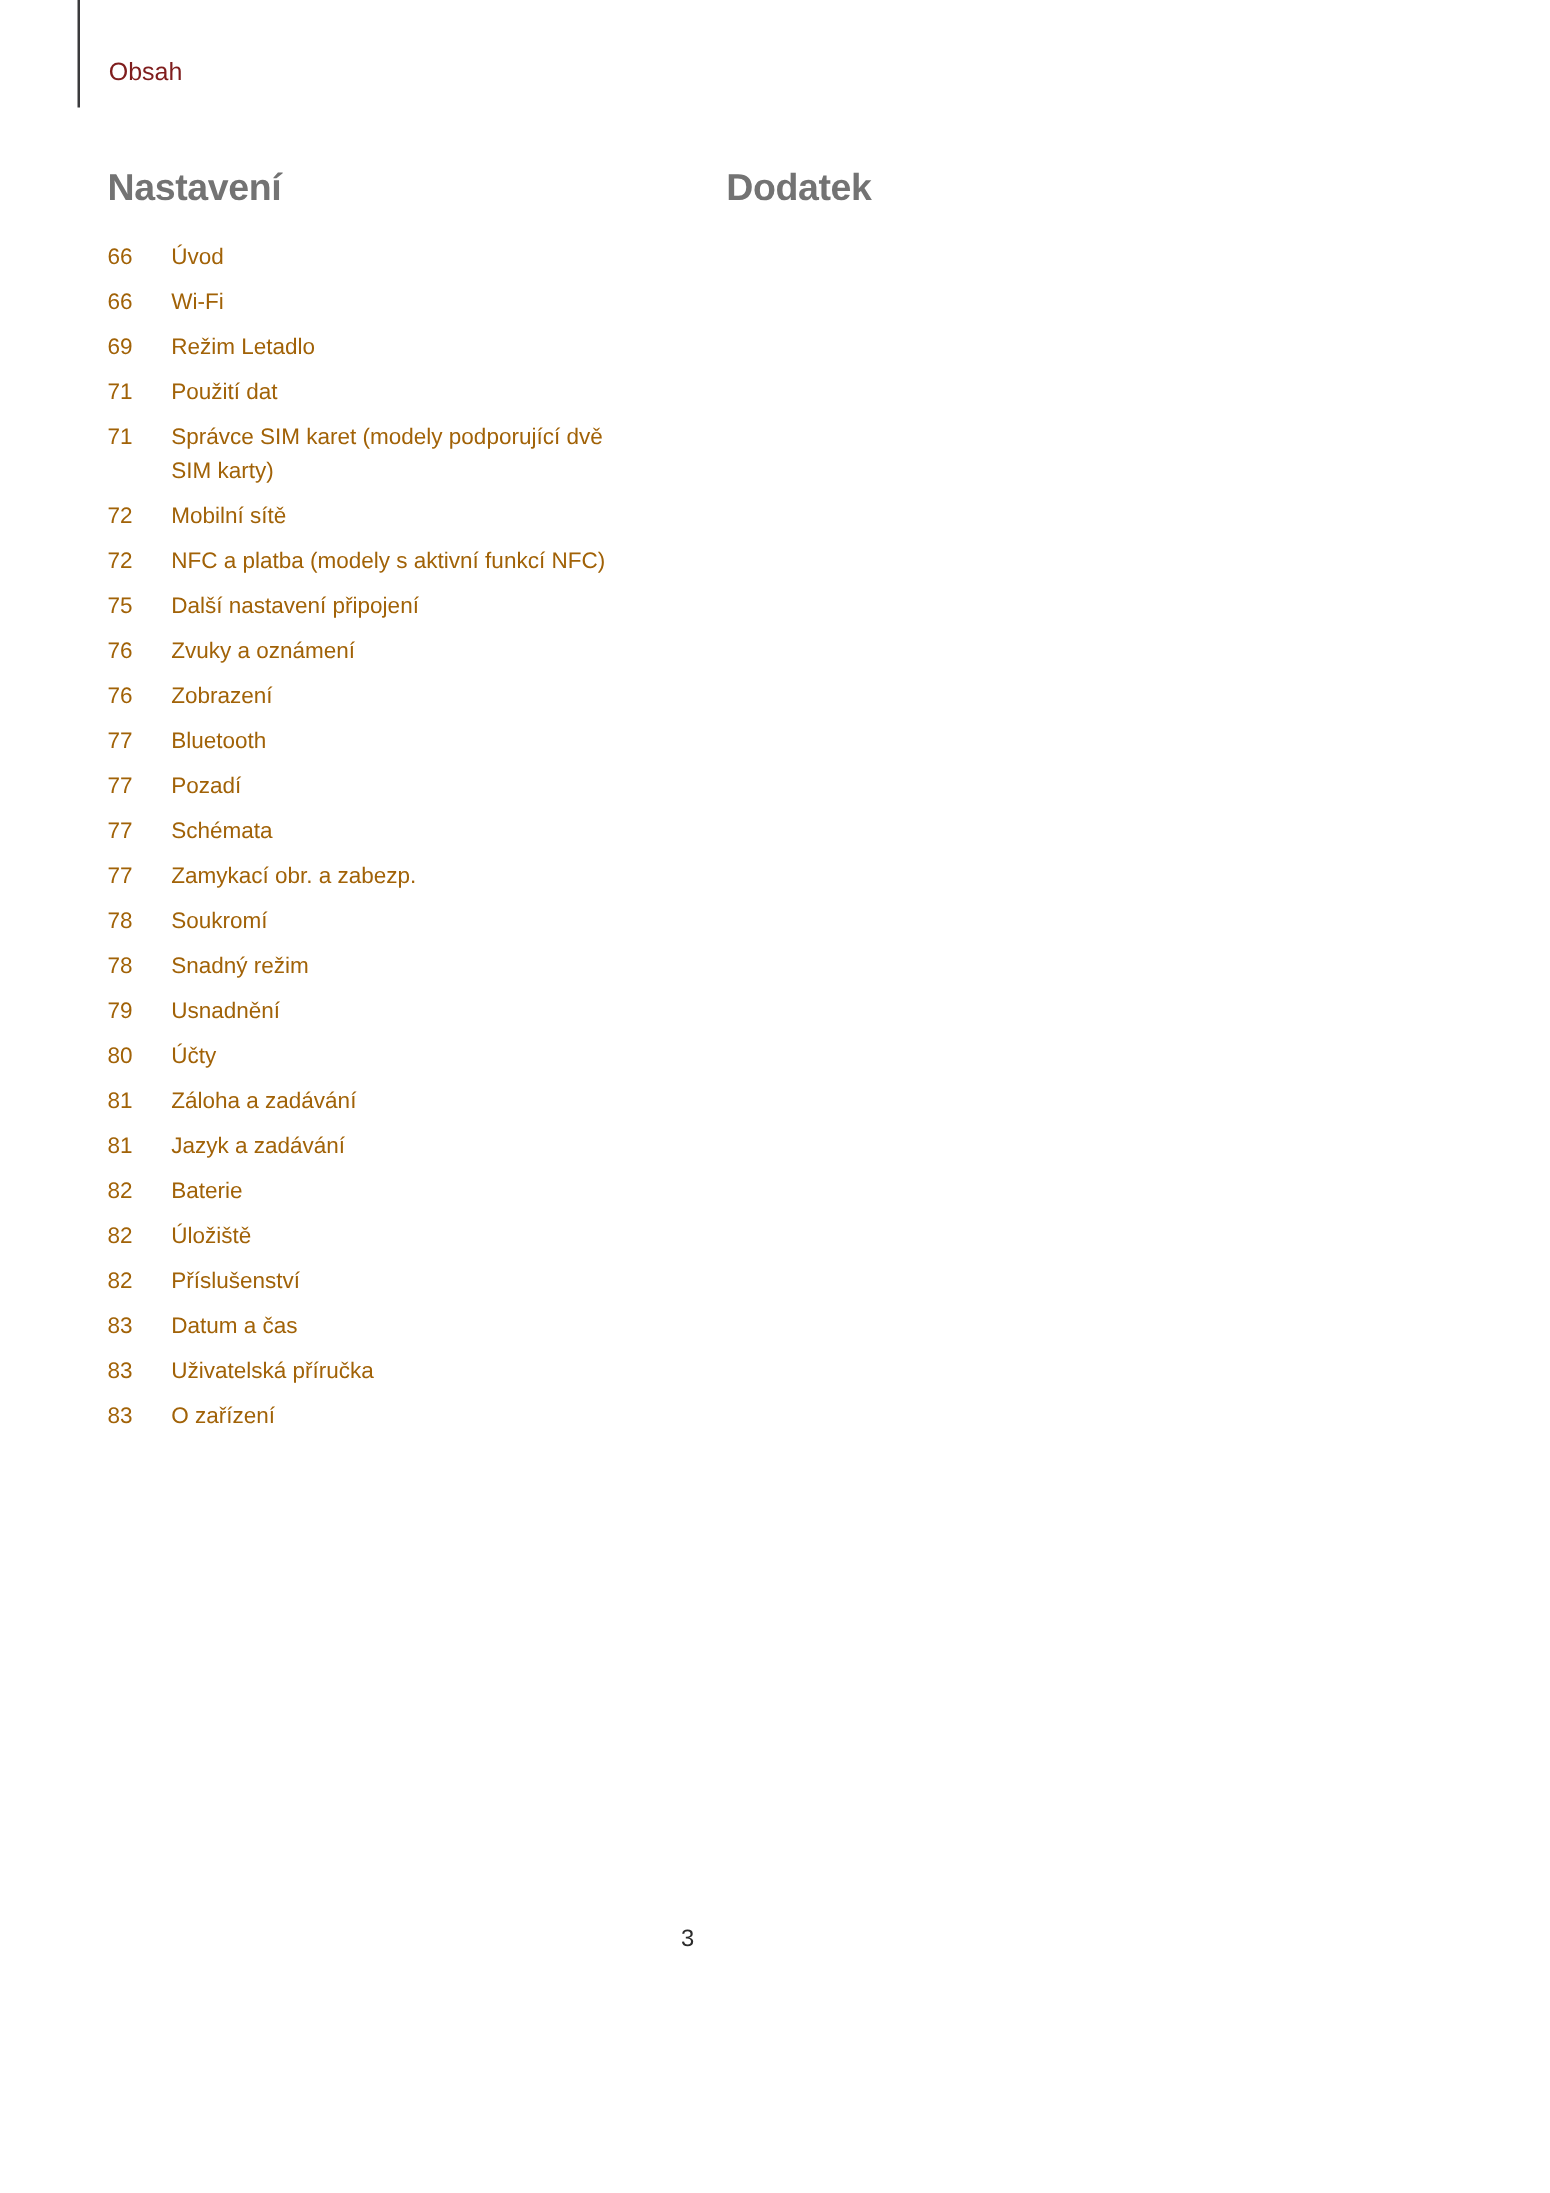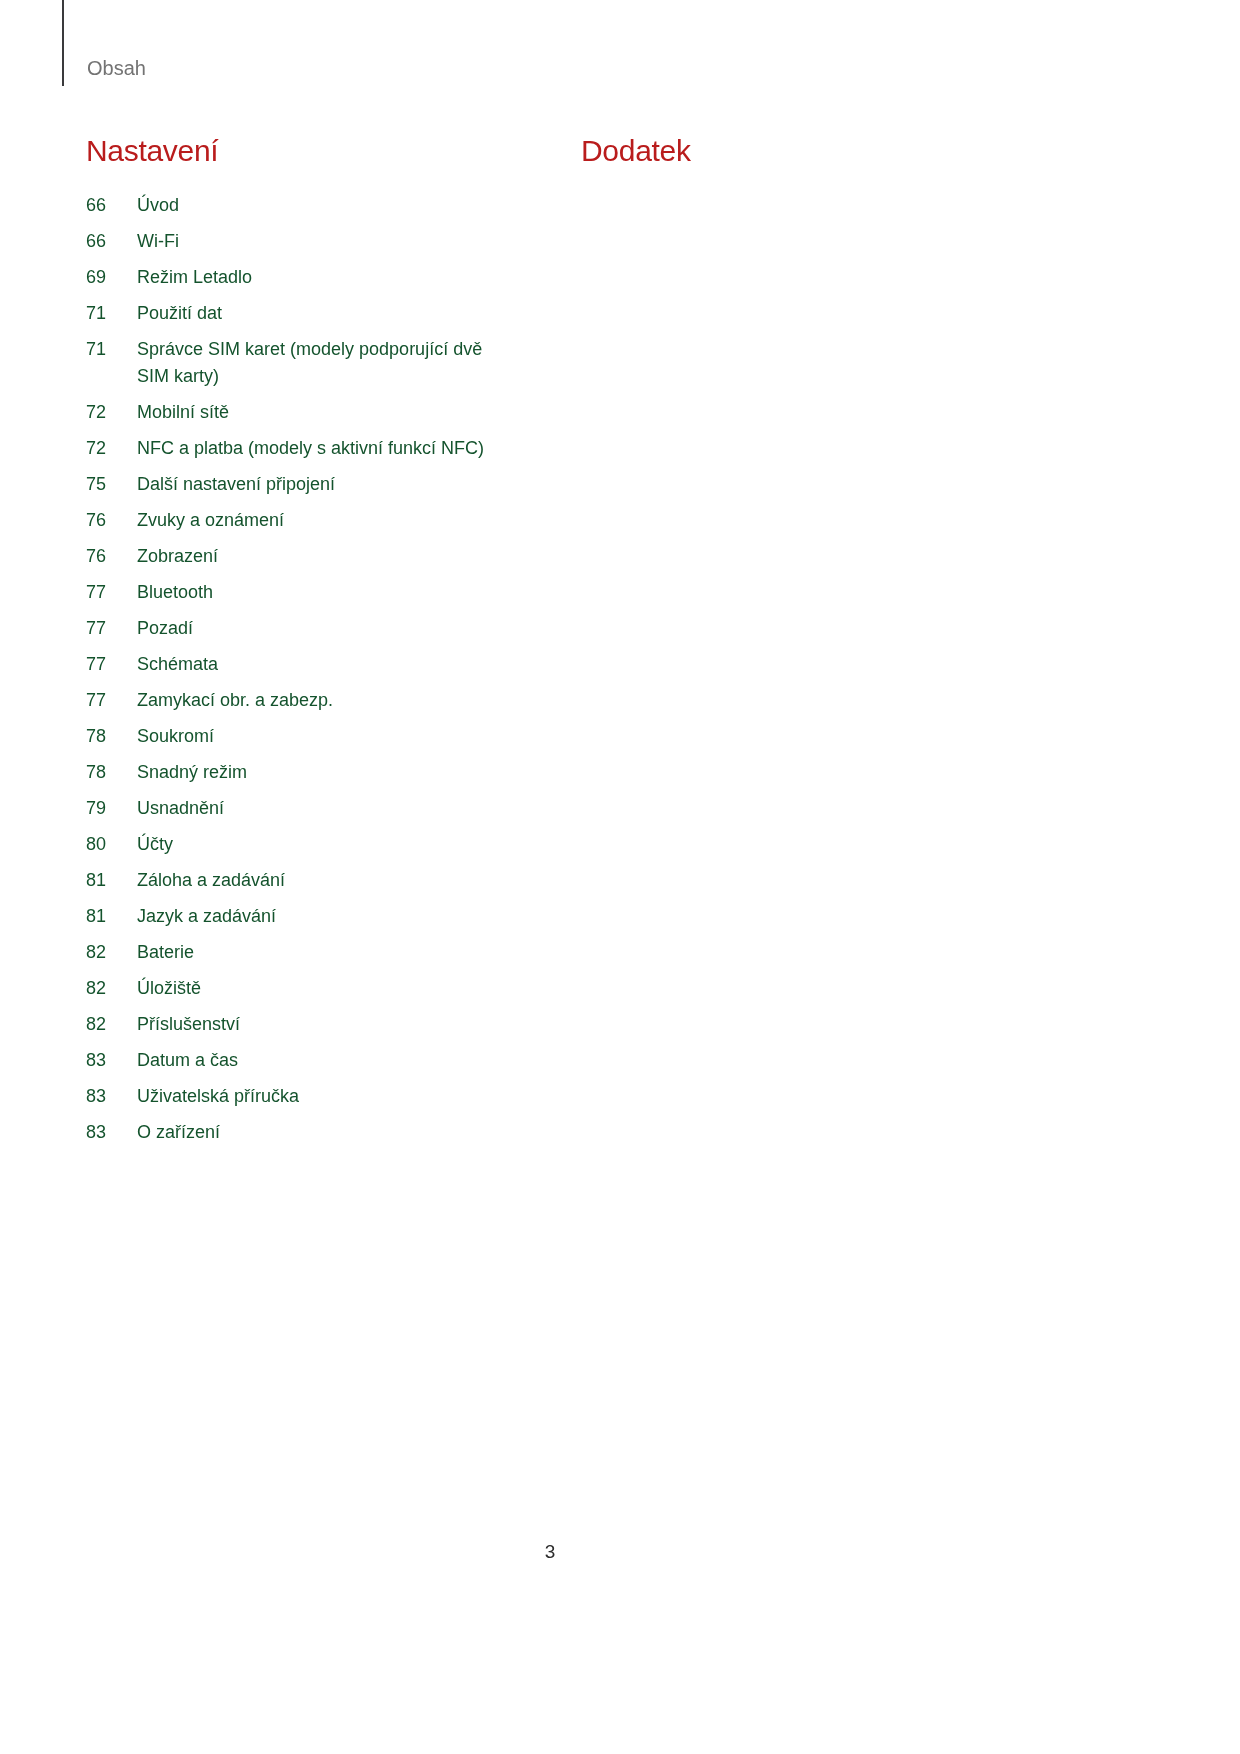--- a/index.html
+++ b/index.html
@@ -19,58 +19,58 @@
     position: absolute;
     left: 62px;
     top: 0;
     width: 2px;
     height: 86px;
     background: #3a3a3c;
   }
   .running-header {
     position: absolute;
     left: 87px;
-    top: 56px;
+    top: 46px;
     font-size: 20px;
     line-height: 24px;
-    color: #737373;
+    color: #7f1d1d;
   }
   .content {
     position: absolute;
     left: 86px;
     top: 134px;
     width: 928px;
     display: flex;
     align-items: flex-start;
   }
   .col-left {
     width: 495px;
     flex: none;
   }
   .col-right {
     flex: 1;
   }
   .section-title {
     margin: 0 0 24px 0;
     font-size: 30px;
     line-height: 34px;
-    font-weight: normal;
-    color: #b91c1c;
+    font-weight: bold;
+    color: #737373;
     letter-spacing: -0.3px;
   }
   .toc-list {
     display: block;
   }
   .toc-entry {
     display: flex;
     align-items: flex-start;
     margin-bottom: 9px;
     font-size: 18px;
     line-height: 27px;
-    color: #14532d;
+    color: #a16207;
     cursor: default;
   }
   .toc-entry .num {
     width: 51px;
     flex: none;
   }
   .toc-entry .label {
     max-width: 352px;
   }
   .footer-page-number {

